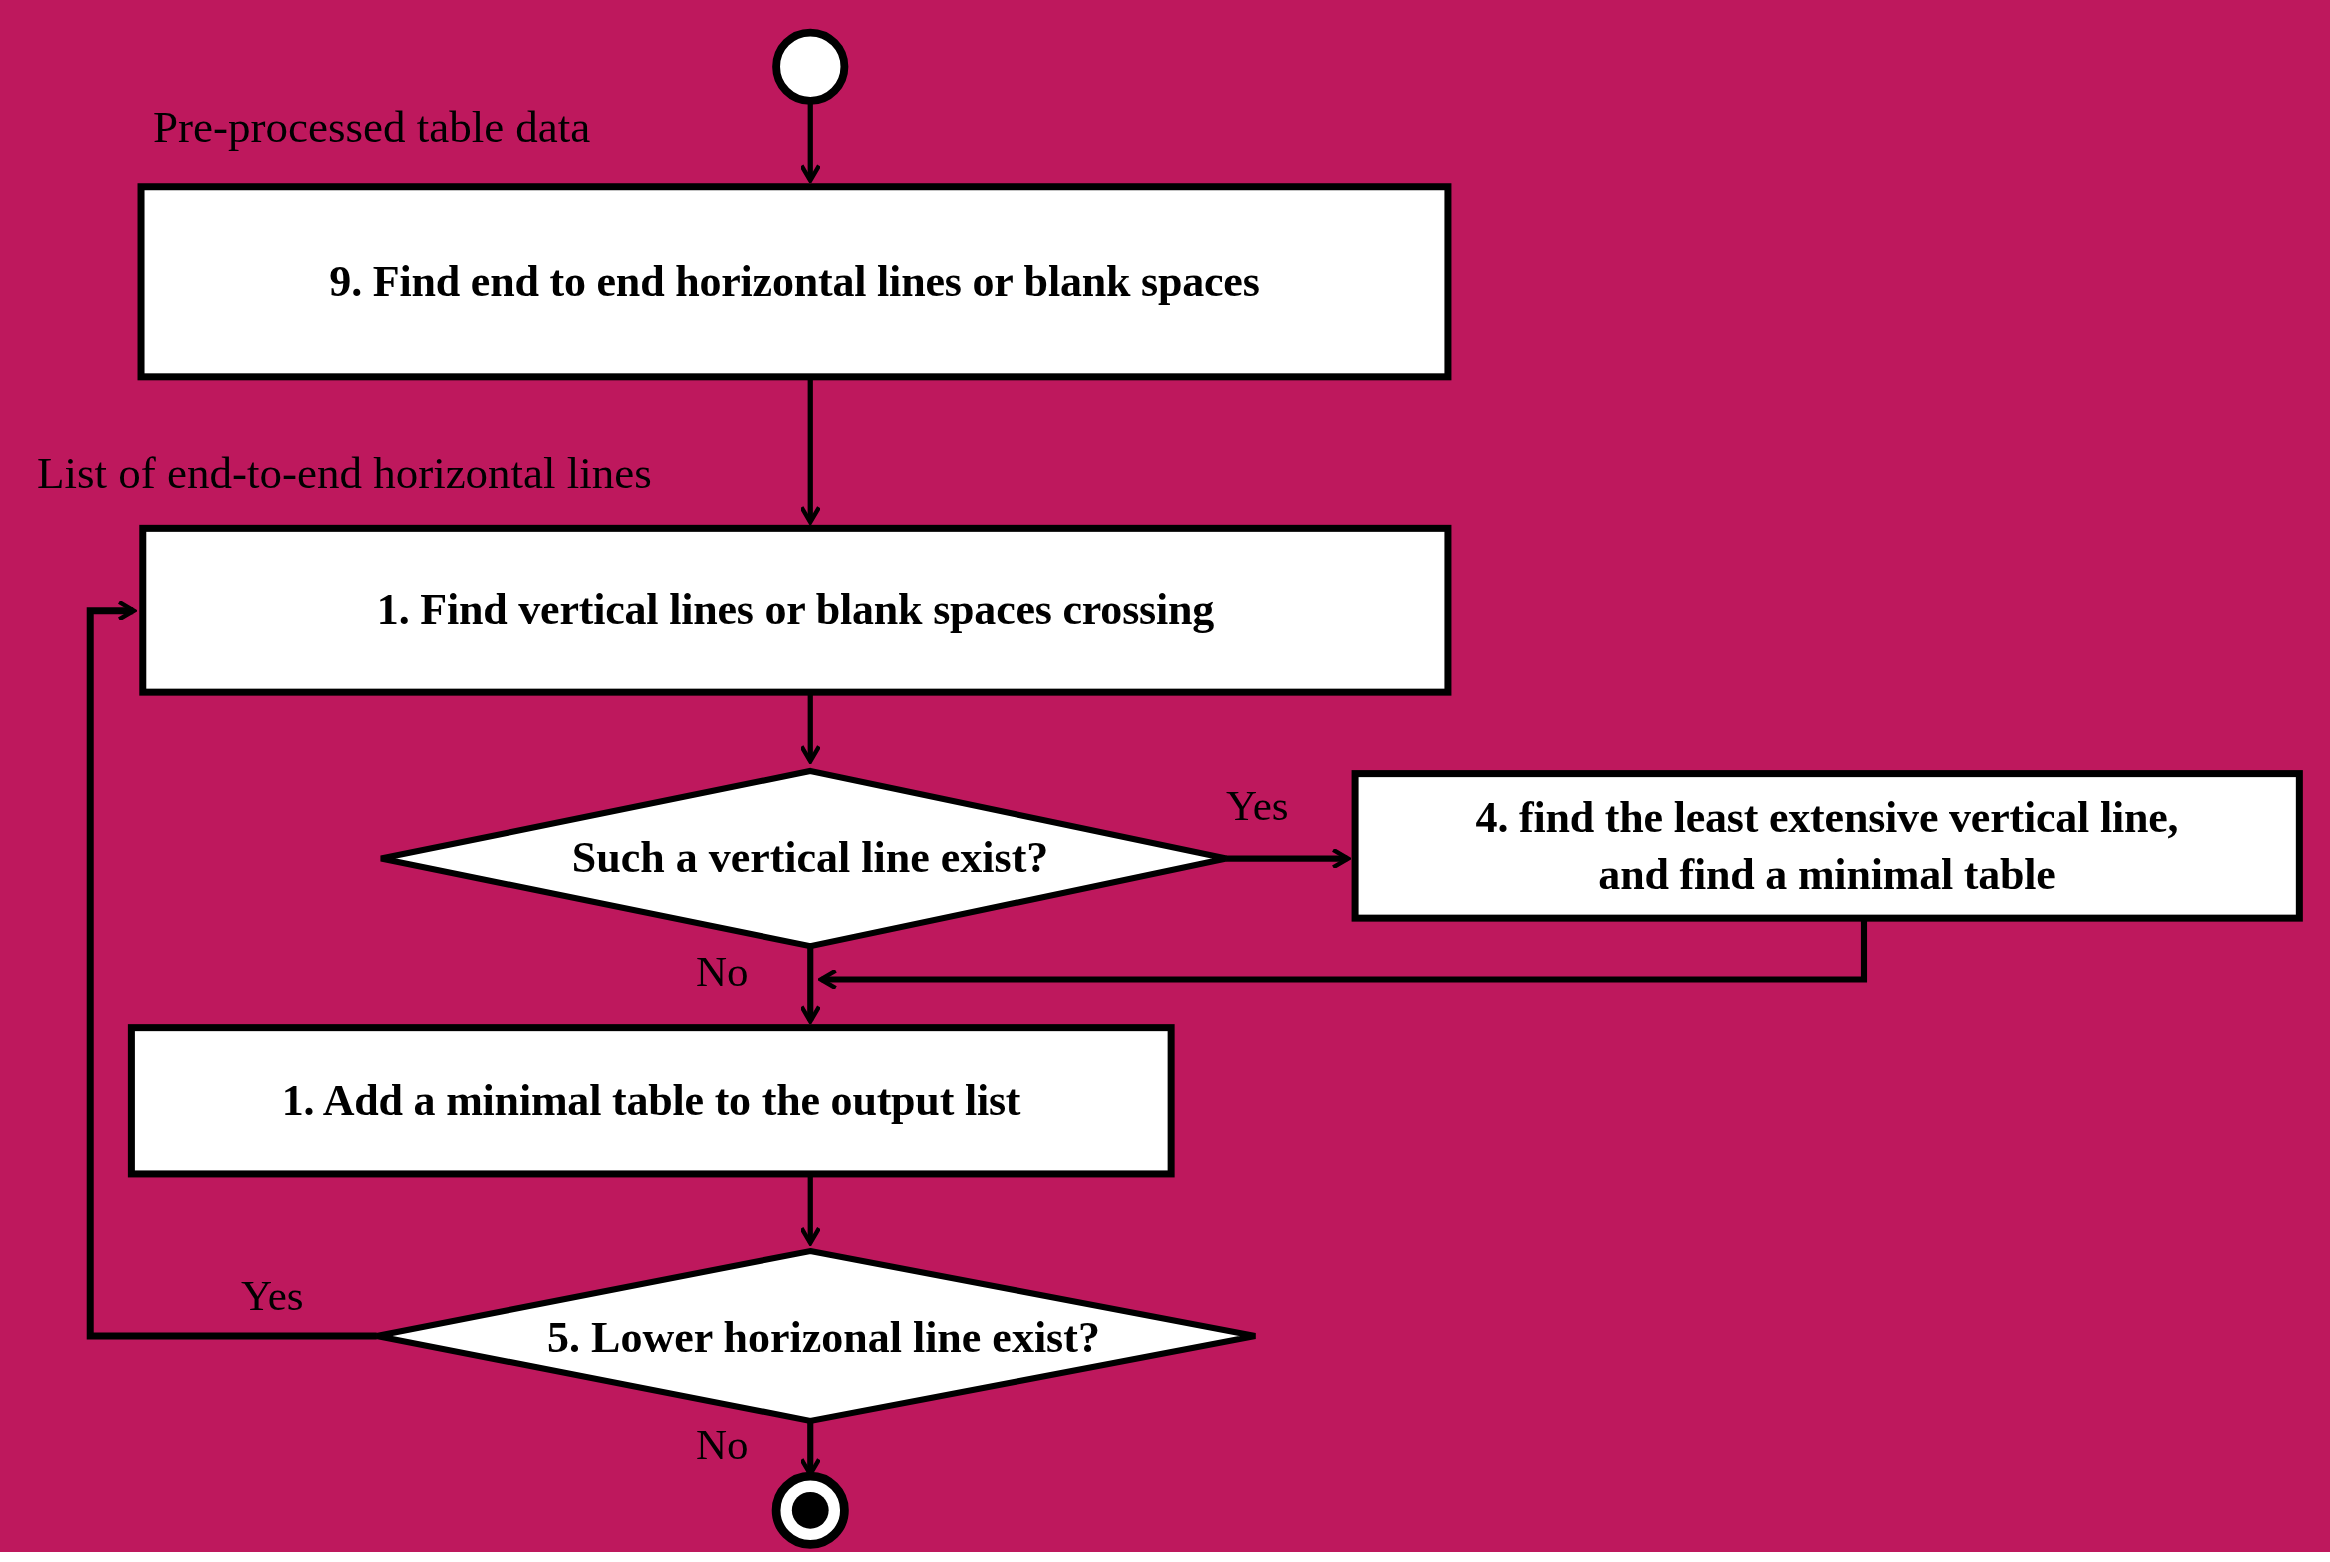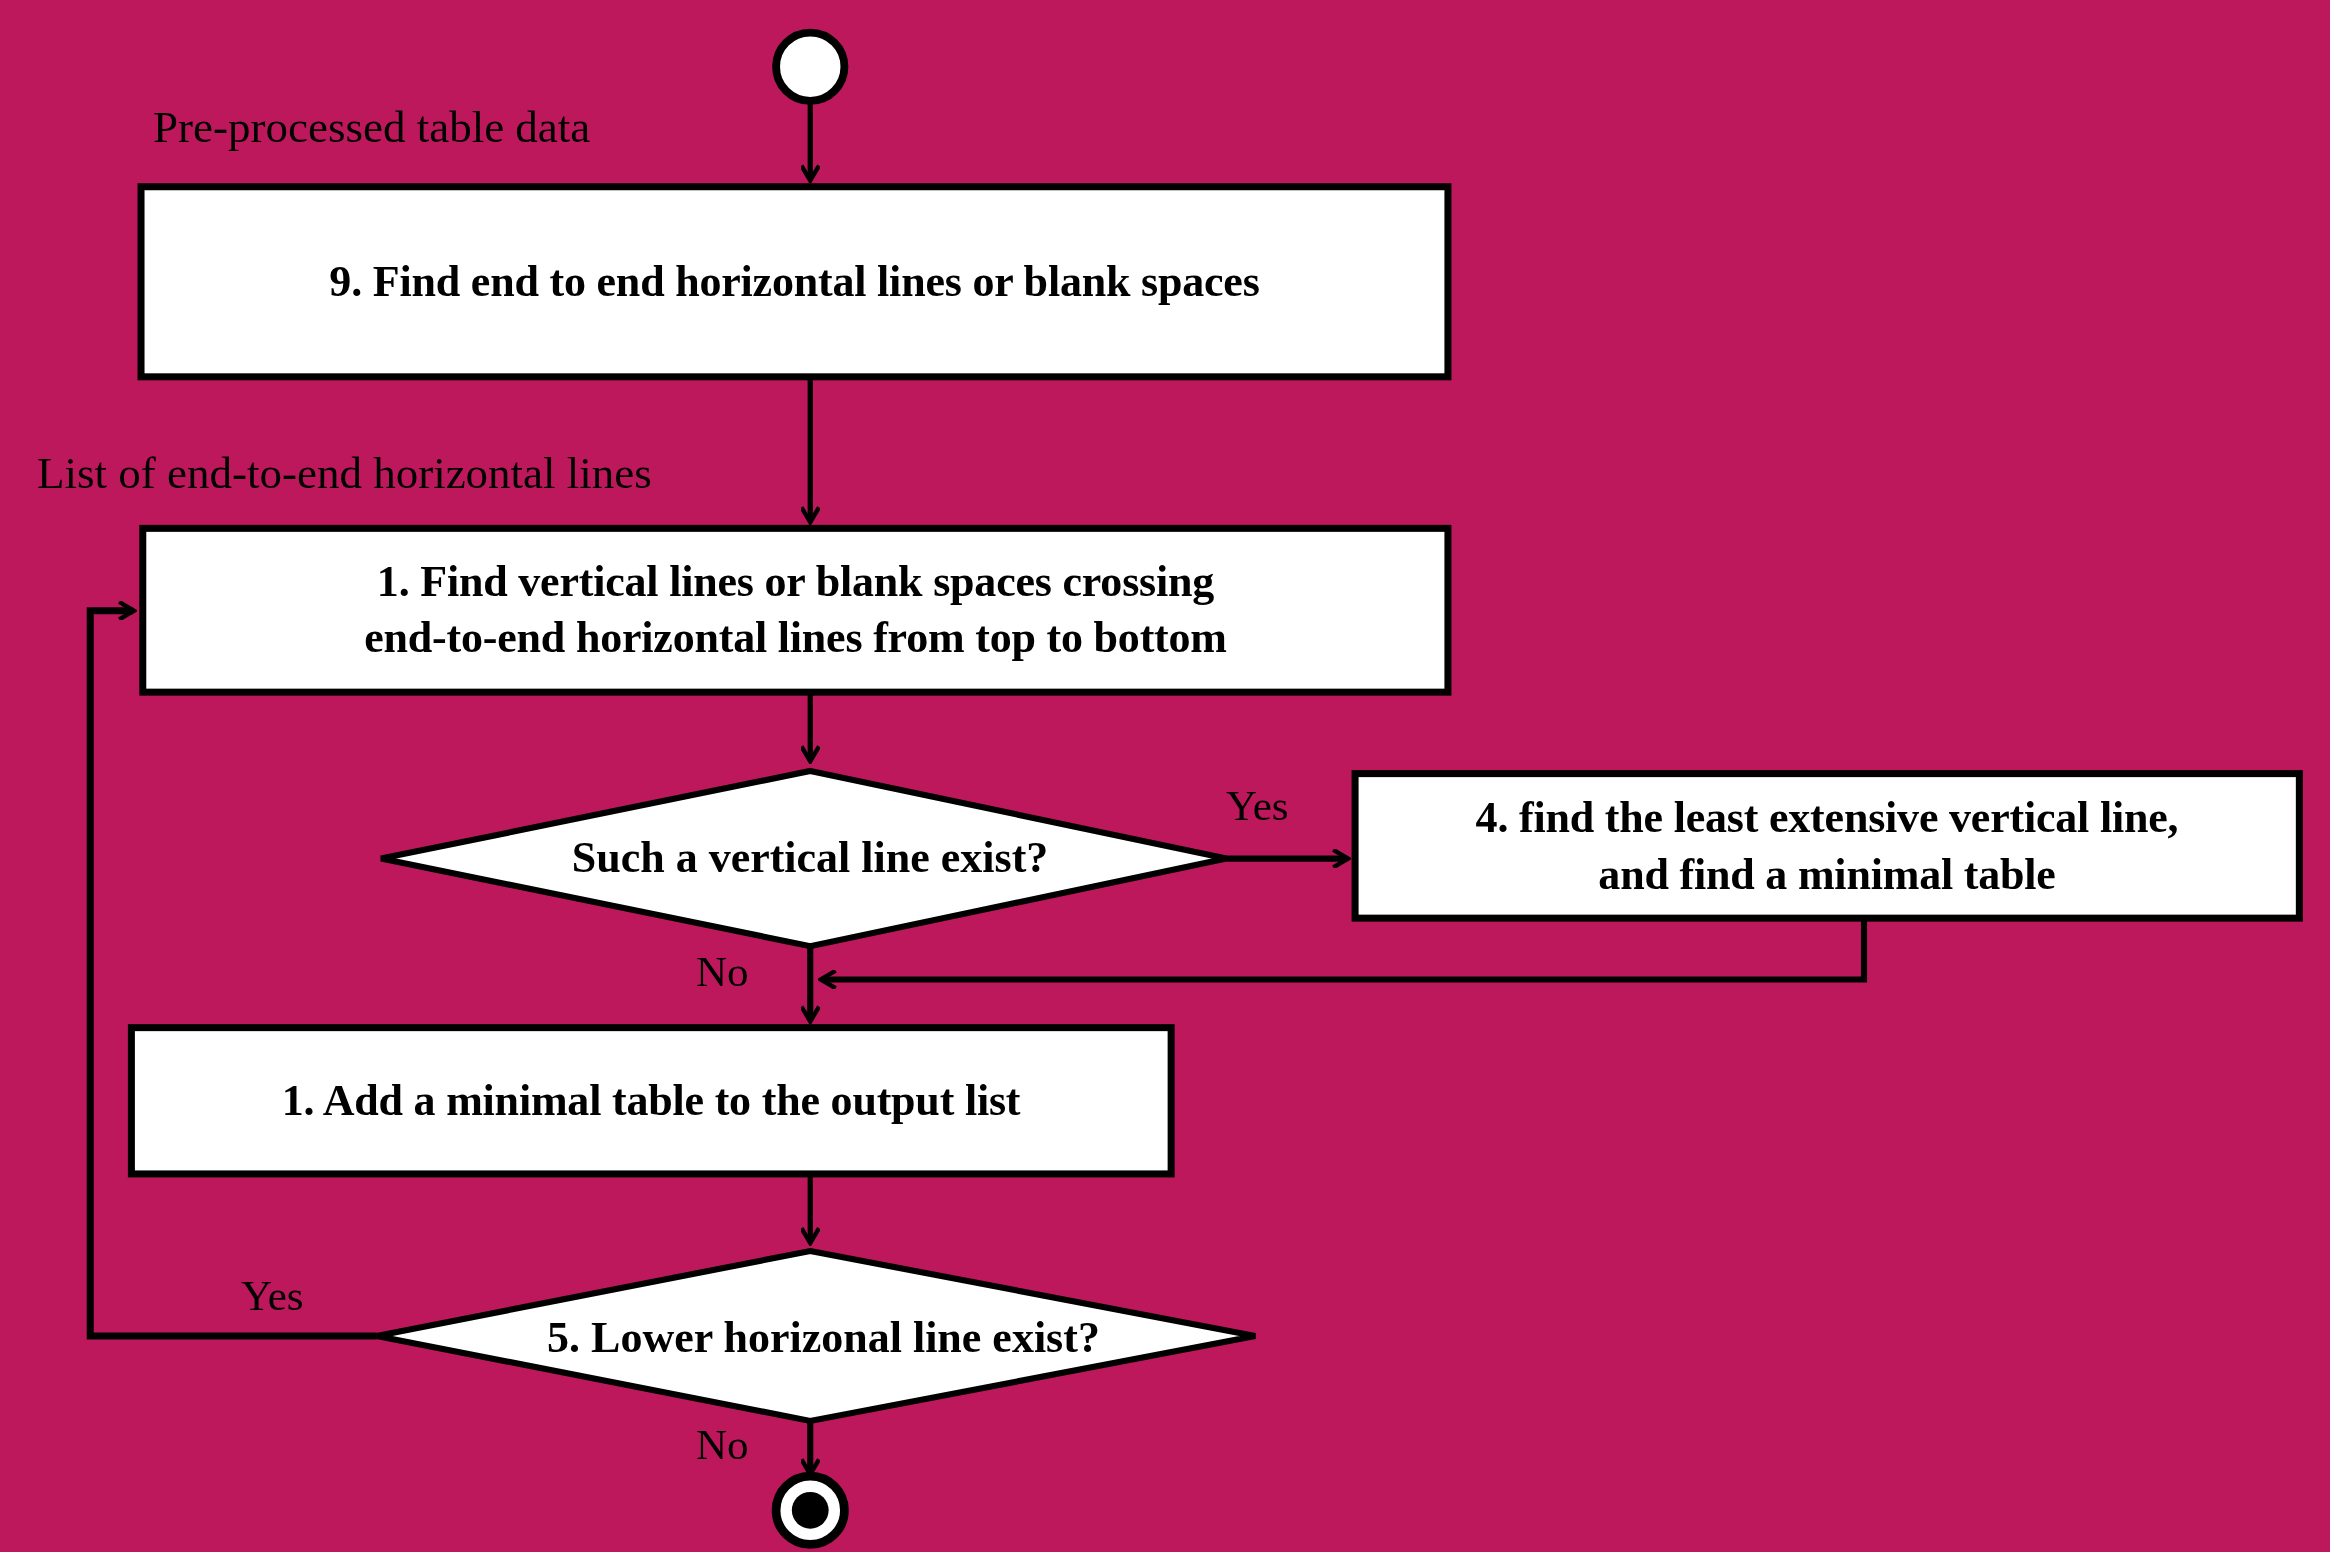--- a/index.html
+++ b/index.html
@@ -112,21 +112,20 @@
   <div class="data-label" style="left:153px; top:103px;">Pre-processed table data</div>
 
   <div class="node-label process-label" style="left:141px; top:187px; width:1307px; height:190px;">
     <span>9. Find end to end horizontal lines or blank spaces</span>
   </div>
 
   <div class="data-label" style="left:37px; top:409px;margin-top:40px;">List of end-to-end horizontal lines</div>
 
   <div class="node-label process-label" style="left:143px; top:528px; width:1305px; height:164px;">
     <span>1. Find vertical lines or blank spaces crossing</span>
-    <span>end-to-end horizontal lines from top to bottom</span>
   </div>
 
   <div class="node-label decision-label" style="left:477px; top:823px; width:666px; height:70px;align-items:center;">
     <span>Such a vertical line exist?</span>
   </div>
 
   <div class="edge-label" style="left:1226px; top:782px;">Yes</div>
 
   <div class="node-label process-label" style="left:1355px; top:774px; width:944px; height:145px;">
     <span>4. find the least extensive vertical line,</span>

